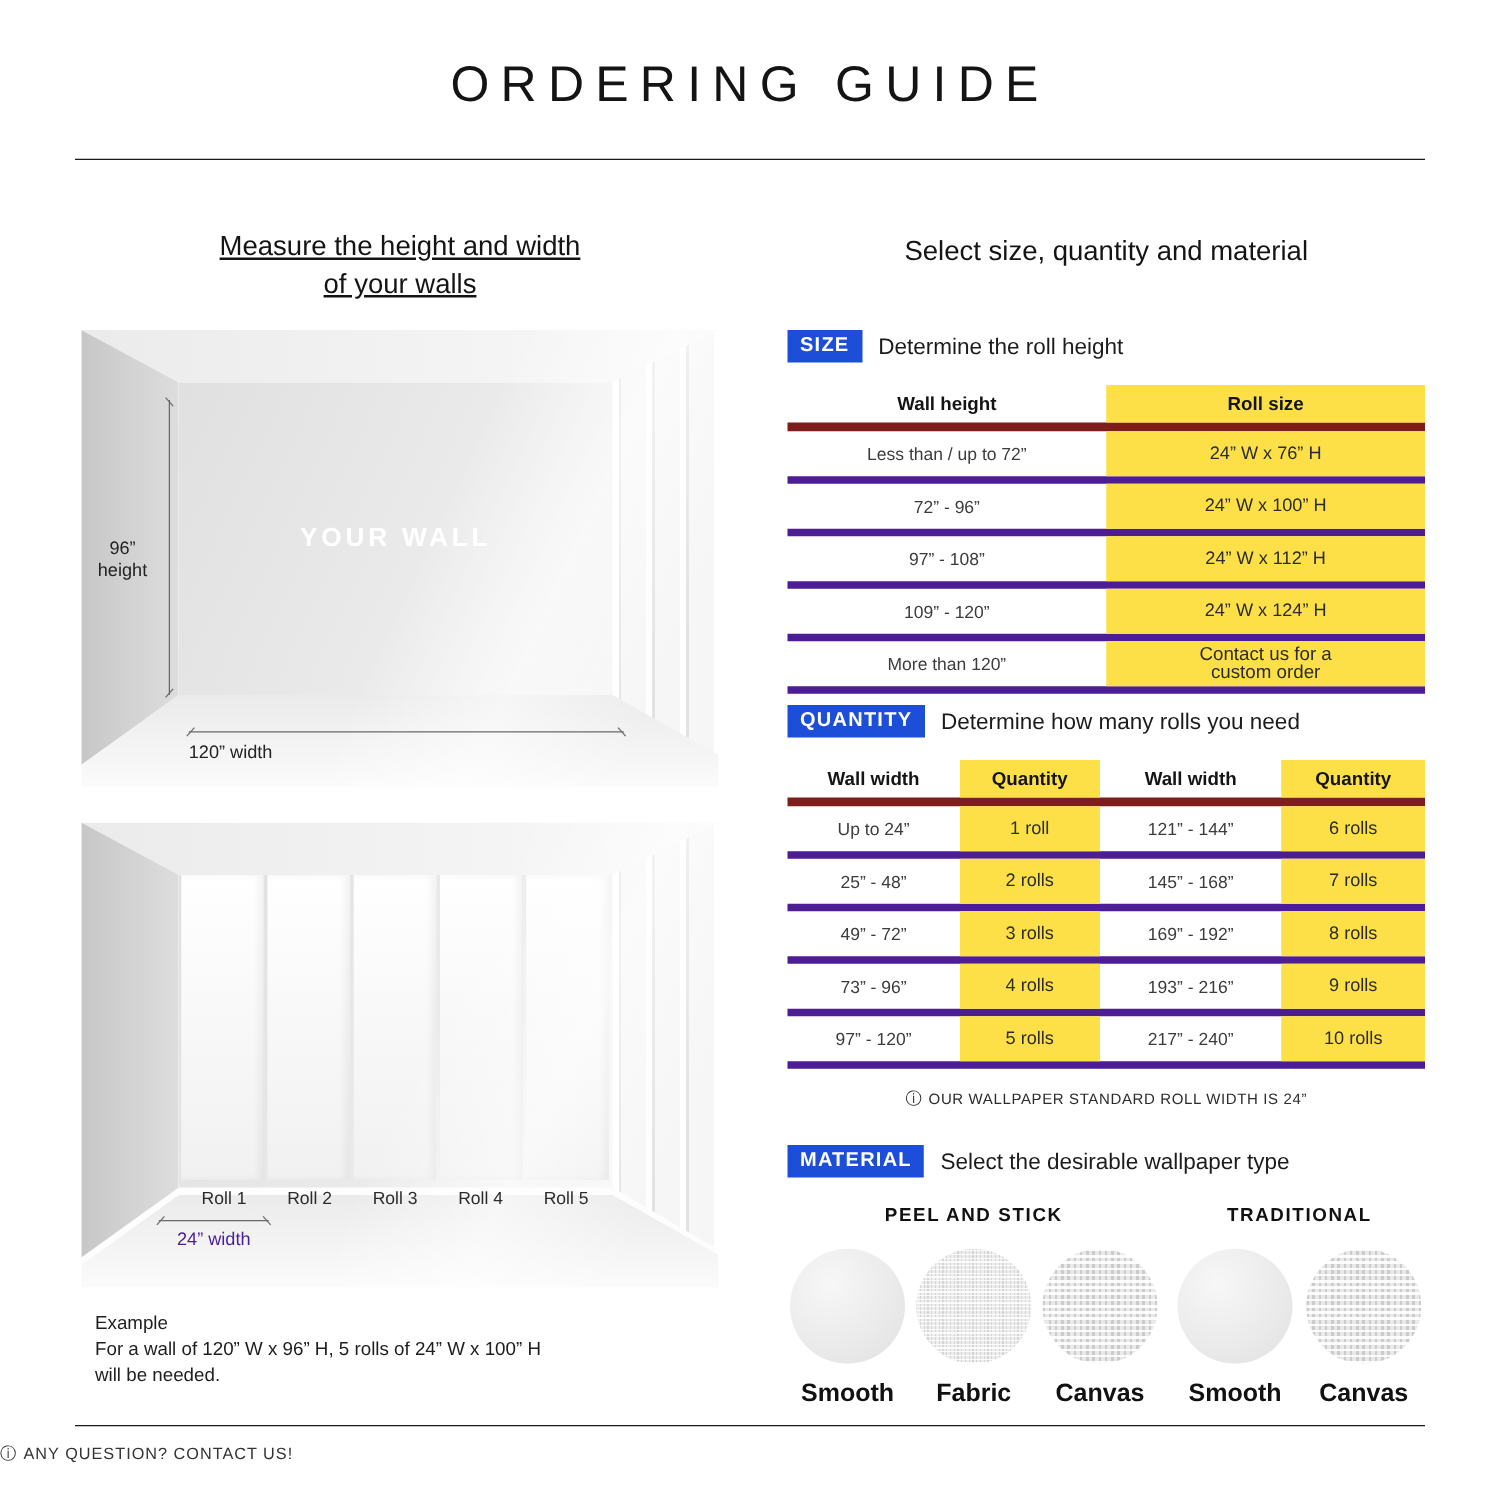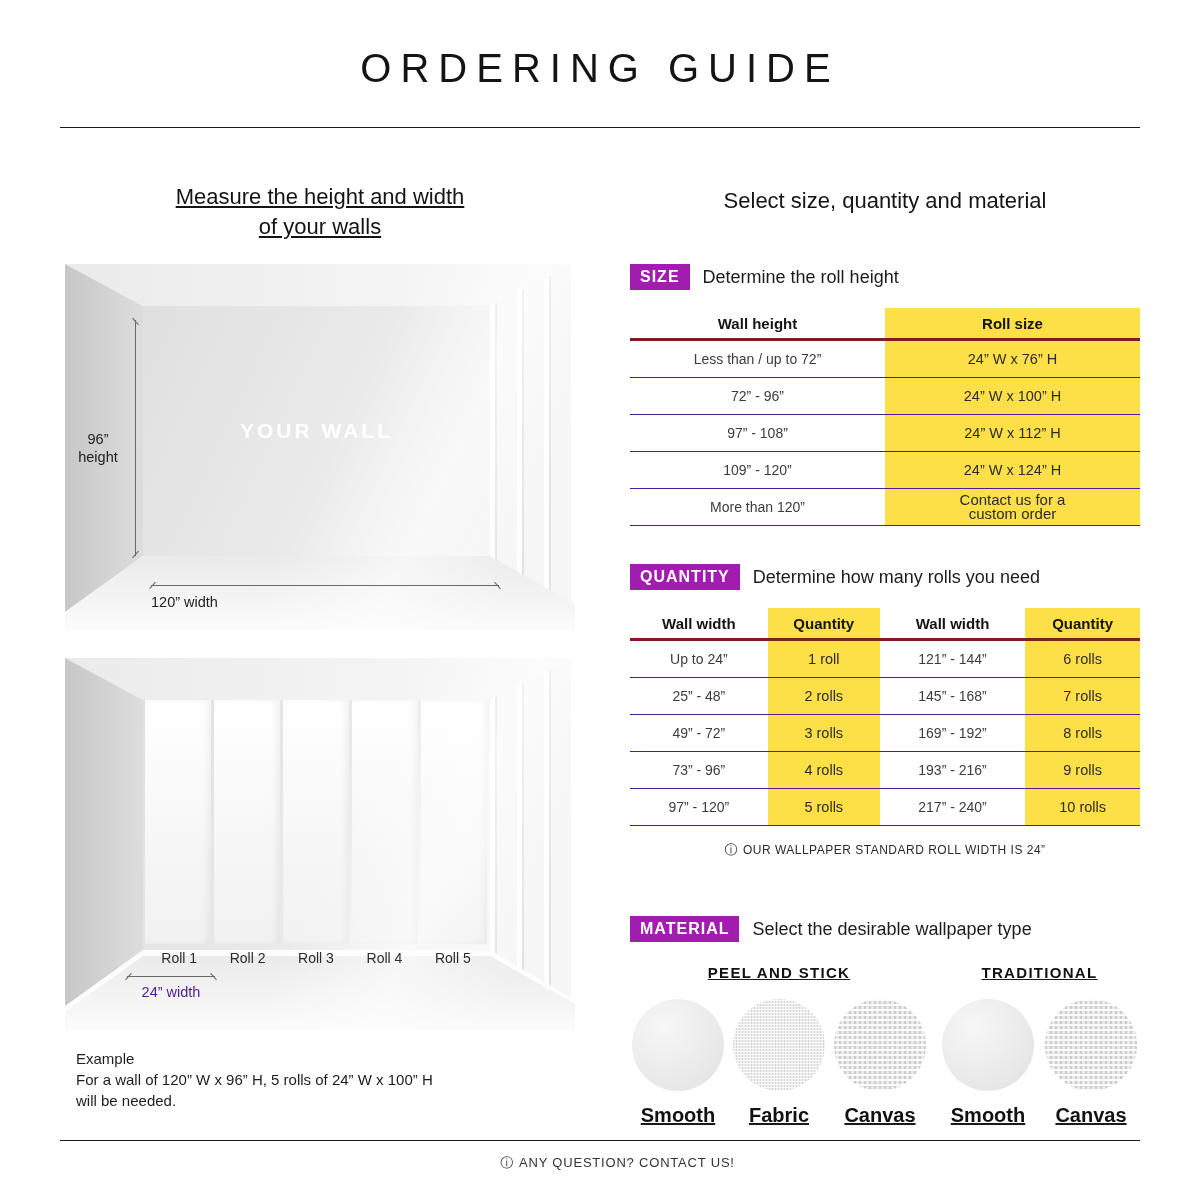--- a/index.html
+++ b/index.html
@@ -61,62 +61,62 @@
 
   
   .example { position:absolute; left:76px; top:1048px; width:490px; font-size:15px; line-height:21px; color:#1e1e1e; }
 
   
   .section { position:absolute; left:630px; width:510px; }
   .section.size { top:264px; }
   .section.quantity { top:564px; }
   .section.material { top:916px; }
   .badge-row { display:flex; align-items:center; gap:13px; }
-  .badge { background:#a21caf; color:#ffffff; font-weight:700; font-size:16px; letter-spacing:1px; padding:4px 10px; }
+  .badge { background:#1d4ed8; color:#ffffff; font-weight:700; font-size:16px; letter-spacing:1px; padding:4px 10px; }
   .badge-sub { font-size:18px; color:#1c1c1c; }
 
   .tbl { margin-top:18px; }
-  .t-row { display:flex; align-items:stretch; border-bottom:1px solid #4c1d95; }
-  .t-row.head { border-bottom:3px solid #7f1d1d; }
+  .t-row { display:flex; align-items:stretch; border-bottom:6px solid #4c1d95; }
+  .t-row.head { border-bottom:7px solid #7f1d1d; }
   .t-cell { display:flex; align-items:center; justify-content:center; text-align:center; }
   .head .t-cell { font-weight:700; font-size:15px; color:#141414; min-height:30px; }
   .body-row .t-cell { min-height:36px; font-size:14px; color:#3c3c3c; }
   .shade { background:#fde047; }
   .size-tbl .t-cell { width:50%; }
   .size-tbl .body-row .t-cell.shade { font-size:14.5px; color:#2b2b2b; }
   .size-tbl .small { font-size:15px; line-height:14px; max-width:150px; }
   .qty-tbl .cw1 { width:27%; }
   .qty-tbl .cq1 { width:22%; }
   .qty-tbl .cw2 { width:28.5%; }
   .qty-tbl .cq2 { width:22.5%; }
   .qty-tbl .body-row .t-cell.shade { font-size:14.5px; color:#2b2b2b; }
   .note-row { margin-top:15px; text-align:center; font-size:12px; letter-spacing:.5px; color:#2b2b2b; }
   .info-glyph { font-size:13px; margin-right:5px; }
 
   
-  .mat-groups { display:flex; justify-content:space-between; margin-top:22px;text-decoration:underline; }
+  .mat-groups { display:flex; justify-content:space-between; margin-top:22px; }
   .mat-group { text-align:center; }
   .mat-title { font-weight:700; font-size:15px; letter-spacing:1.3px; color:#111111; margin-bottom:18px; }
   .mat-circles { display:flex; gap:5px; }
   .mat-item { width:96px; display:flex; flex-direction:column; align-items:center; }
   .mat-group.g2 .mat-item { width:98px; }
   .circle { width:92px; height:92px; border-radius:50%; }
   .tex-smooth { background:radial-gradient(circle at 35% 30%, #f7f7f7, #ebebeb 55%, #e0e0e0); }
   .tex-fabric { background-color:#ededed;
     background-image:repeating-linear-gradient(0deg, rgba(255,255,255,.85) 0 1px, rgba(0,0,0,0) 1px 3px),
                      repeating-linear-gradient(90deg, rgba(150,150,150,.28) 0 1px, rgba(0,0,0,0) 1px 3px); }
   .tex-canvas { background-color:#e9e9e9;
     background-image:repeating-linear-gradient(0deg, rgba(255,255,255,.9) 0 2px, rgba(0,0,0,0) 2px 5px),
                      repeating-linear-gradient(90deg, rgba(140,140,140,.32) 0 2px, rgba(0,0,0,0) 2px 5px); }
   .mat-label { margin-top:13px; font-weight:700; font-size:20px; color:#111111; }
 
   
   .footer-rule { position:absolute; left:60px; top:1140px; width:1080px; border-top:1px solid #1a1a1a; }
-  .footer-note { position:absolute; left:0; top:1154px; width:1200px; text-align:center;
-    font-size:13px; letter-spacing:.8px; color:#333333;padding-left:35px; }
+  .footer-note { position:absolute; left:0; top:1154px; width:1200px; text-align:left;
+    font-size:13px; letter-spacing:.8px; color:#333333; }
 </style>
 </head>
 <body>
 
 <div class="page-title">ORDERING GUIDE</div>
 <div class="top-rule"></div>
 
 <div class="col-heading left">
   <span>Measure the height and width</span><br>
   <span>of your walls</span>

